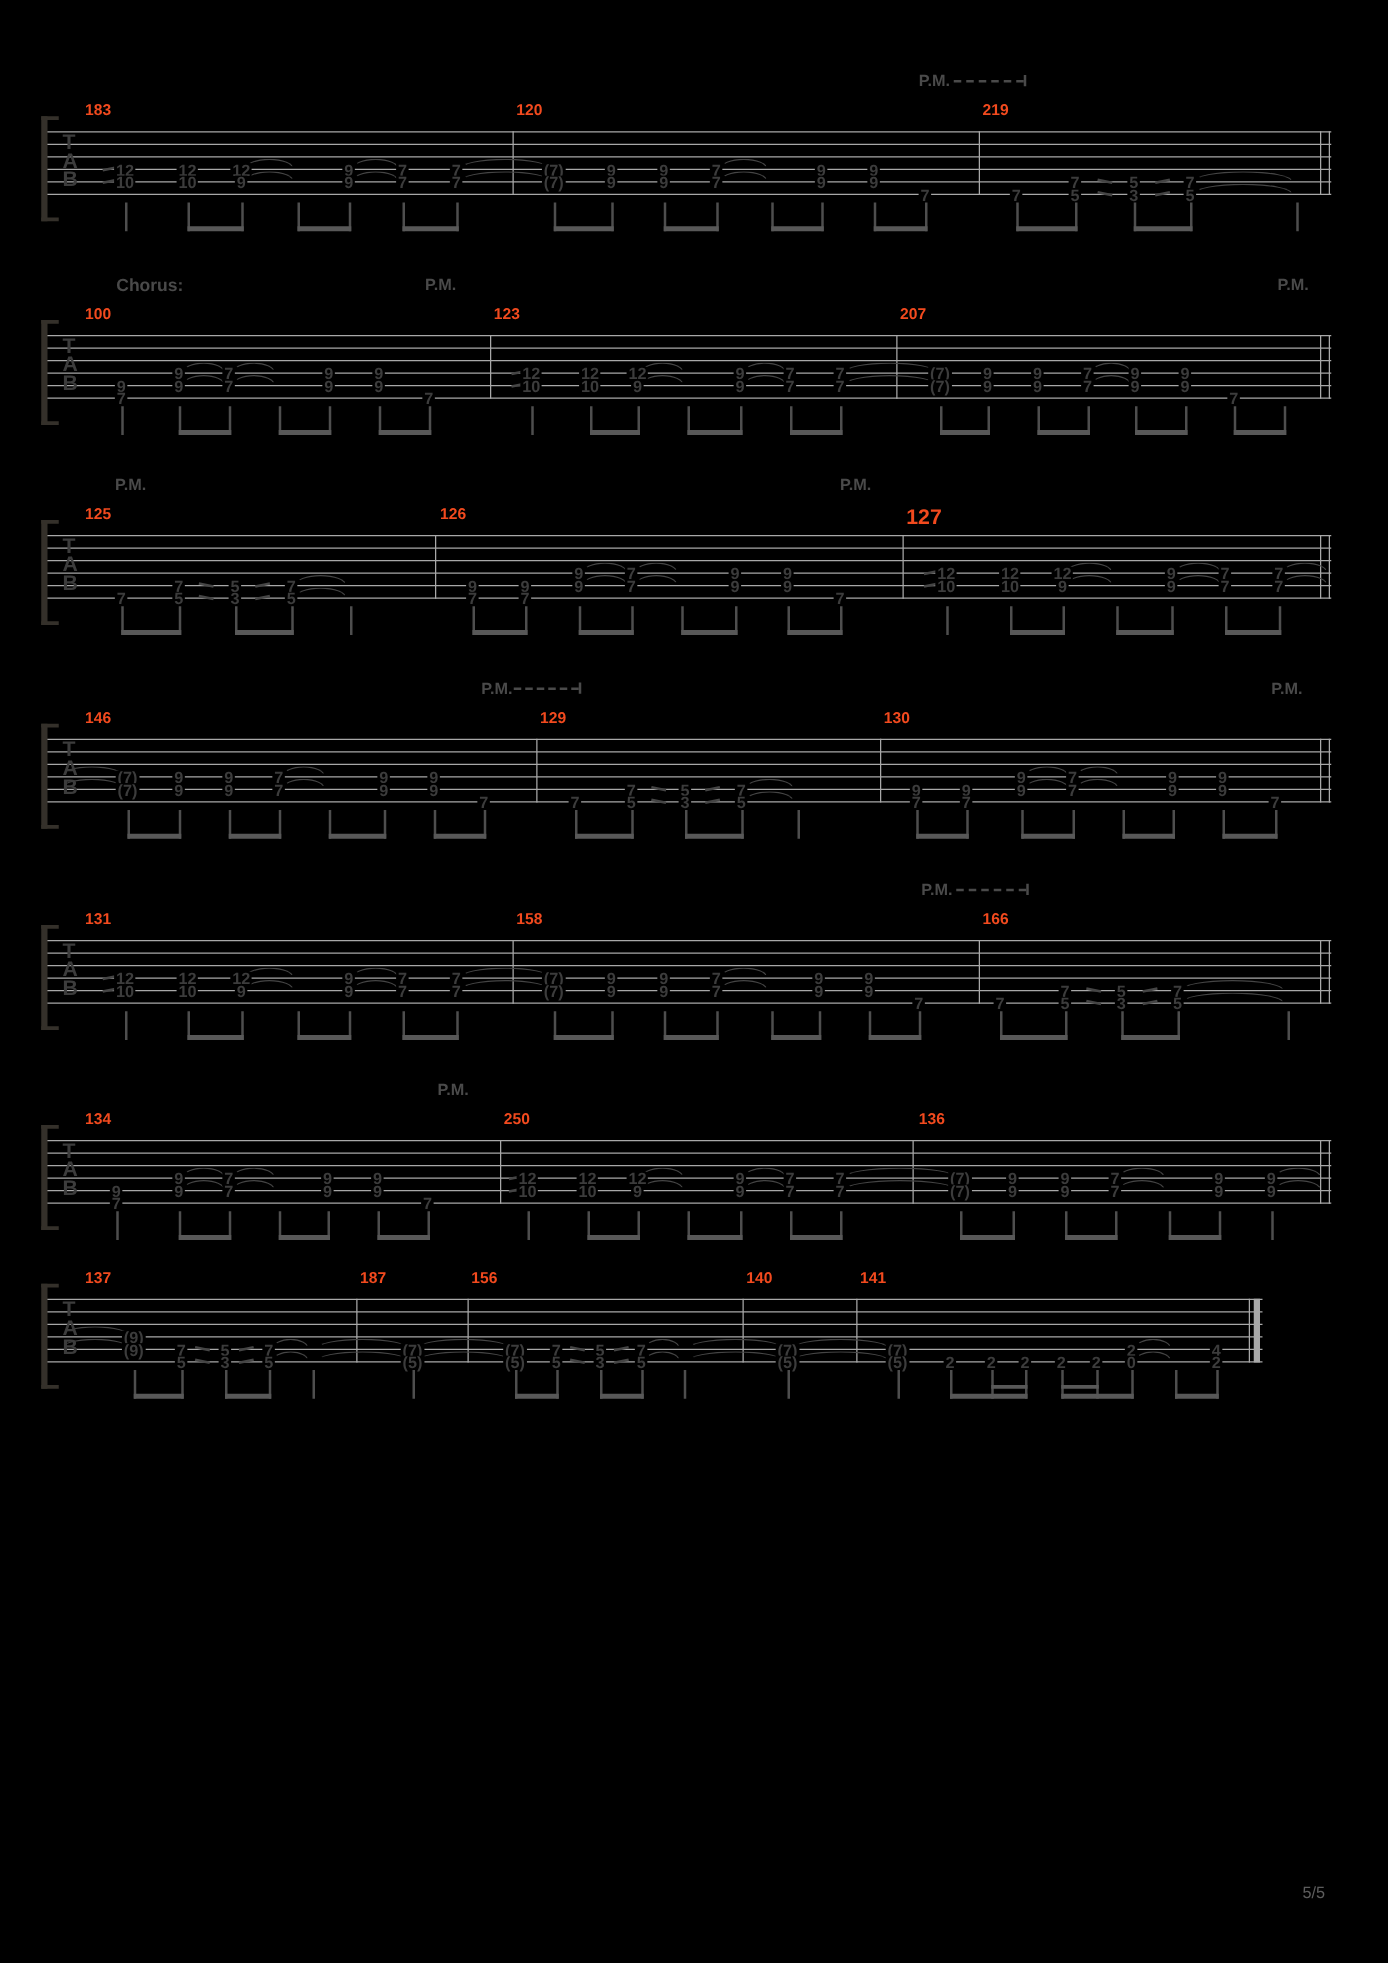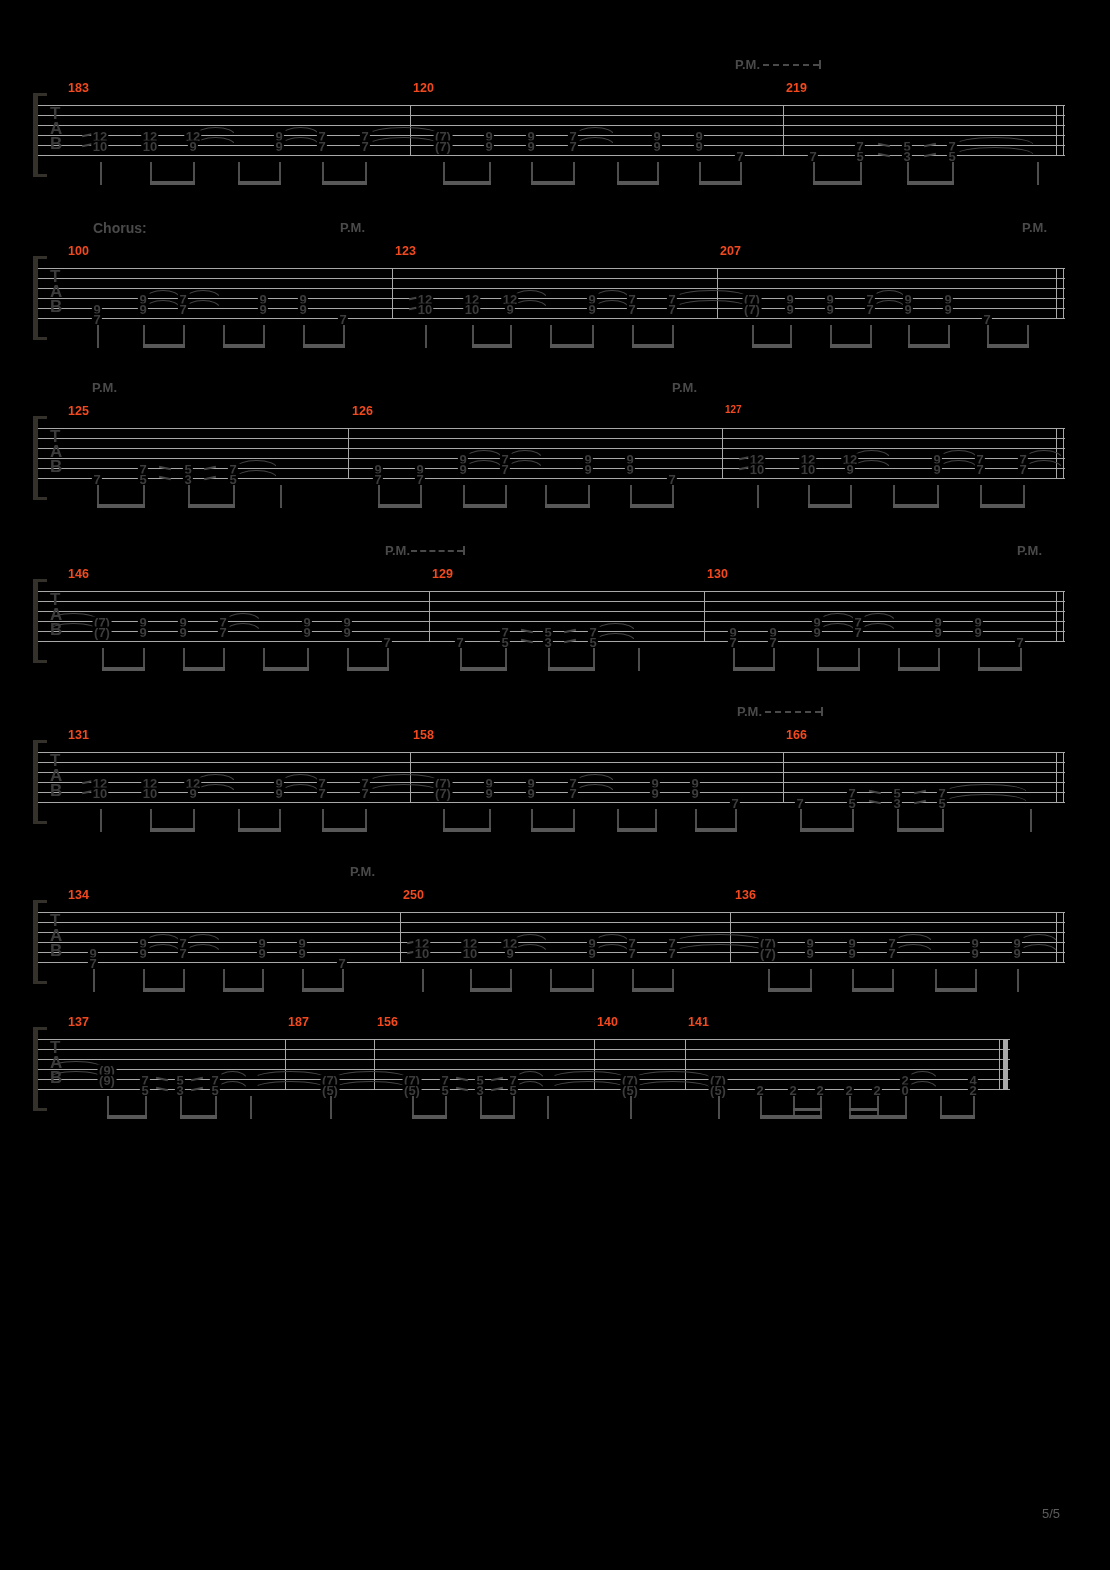--- a/index.html
+++ b/index.html
@@ -228,21 +228,21 @@
     <div style="left: 33px; top: 497px; width: 14px; height: 3px; background: rgb(52, 48, 42);"></div>
     <div style="left: 50px; top: 430px; font-size: 17px; font-weight: 700; color: rgb(60, 60, 60); line-height: 14px; z-index: 2;">T</div>
     <div style="left: 50px; top: 445px; font-size: 17px; font-weight: 700; color: rgb(60, 60, 60); line-height: 14px; z-index: 2;">A</div>
     <div style="left: 50px; top: 460px; font-size: 17px; font-weight: 700; color: rgb(60, 60, 60); line-height: 14px; z-index: 2;">B</div>
     <div style="left: 348px; top: 428px; width: 1px; height: 51px; background: rgb(168, 168, 168); z-index: 0;"></div>
     <div style="left: 722px; top: 428px; width: 1px; height: 51px; background: rgb(168, 168, 168); z-index: 0;"></div>
     <div style="left: 1056px; top: 428px; width: 1px; height: 51px; background: rgb(168, 168, 168); z-index: 0;"></div>
     <div style="left: 1063px; top: 428px; width: 1px; height: 51px; background: rgb(168, 168, 168); z-index: 0;"></div>
     <div style="left: 68px; top: 404px; font-size: 12.5px; font-weight: 700; color: rgb(242, 74, 30); z-index: 3;">125</div>
     <div style="left: 352px; top: 404px; font-size: 12.5px; font-weight: 700; color: rgb(242, 74, 30); z-index: 3;">126</div>
-    <div style="left: 725px; top: 404px; font-size: 10px; font-weight: 700; color: rgb(242, 74, 30); z-index: 3;">127</div>
+    <div style="left: 725px; top: 404px; font-size: 17px; font-weight: 700; color: rgb(242, 74, 30); z-index: 3;">127</div>
     <div style="left: 92px; top: 380px; font-size: 13px; font-weight: 700; color: rgb(74, 74, 74); z-index: 3;">P.M.</div>
     <div style="left: 672px; top: 380px; font-size: 13px; font-weight: 700; color: rgb(74, 74, 74); z-index: 3;">P.M.</div>
     <div style="left: 236px; top: 460px; width: 41px; height: 8px; border-width: 1.5px; border-style: solid; border-color: rgb(69, 69, 69) transparent transparent; border-image: initial; border-radius: 50% / 100% 100% 0px 0px; box-sizing: border-box; z-index: 1;"></div>
     <div style="left: 236px; top: 470px; width: 41px; height: 8px; border-width: 1.5px; border-style: solid; border-color: rgb(69, 69, 69) transparent transparent; border-image: initial; border-radius: 50% / 100% 100% 0px 0px; box-sizing: border-box; z-index: 1;"></div>
     <div style="left: 466px; top: 450px; width: 36px; height: 8px; border-width: 1.5px; border-style: solid; border-color: rgb(69, 69, 69) transparent transparent; border-image: initial; border-radius: 50% / 100% 100% 0px 0px; box-sizing: border-box; z-index: 1;"></div>
     <div style="left: 466px; top: 460px; width: 36px; height: 8px; border-width: 1.5px; border-style: solid; border-color: rgb(69, 69, 69) transparent transparent; border-image: initial; border-radius: 50% / 100% 100% 0px 0px; box-sizing: border-box; z-index: 1;"></div>
     <div style="left: 508px; top: 450px; width: 34px; height: 8px; border-width: 1.5px; border-style: solid; border-color: rgb(69, 69, 69) transparent transparent; border-image: initial; border-radius: 50% / 100% 100% 0px 0px; box-sizing: border-box; z-index: 1;"></div>
     <div style="left: 508px; top: 460px; width: 34px; height: 8px; border-width: 1.5px; border-style: solid; border-color: rgb(69, 69, 69) transparent transparent; border-image: initial; border-radius: 50% / 100% 100% 0px 0px; box-sizing: border-box; z-index: 1;"></div>
     <div style="left: 853px; top: 450px; width: 37px; height: 8px; border-width: 1.5px; border-style: solid; border-color: rgb(69, 69, 69) transparent transparent; border-image: initial; border-radius: 50% / 100% 100% 0px 0px; box-sizing: border-box; z-index: 1;"></div>
     <div style="left: 853px; top: 460px; width: 37px; height: 8px; border-width: 1.5px; border-style: solid; border-color: rgb(69, 69, 69) transparent transparent; border-image: initial; border-radius: 50% / 100% 100% 0px 0px; box-sizing: border-box; z-index: 1;"></div>

